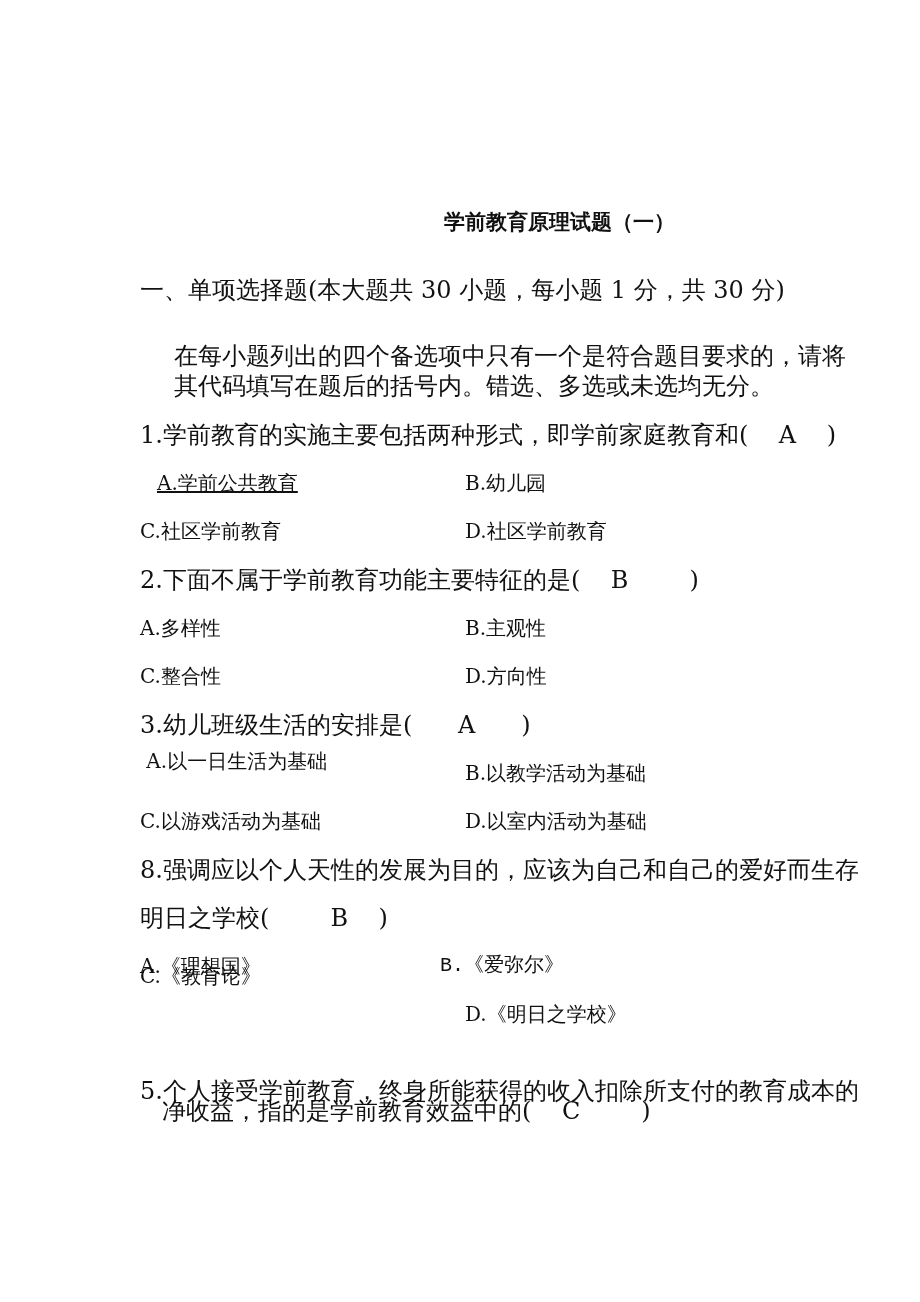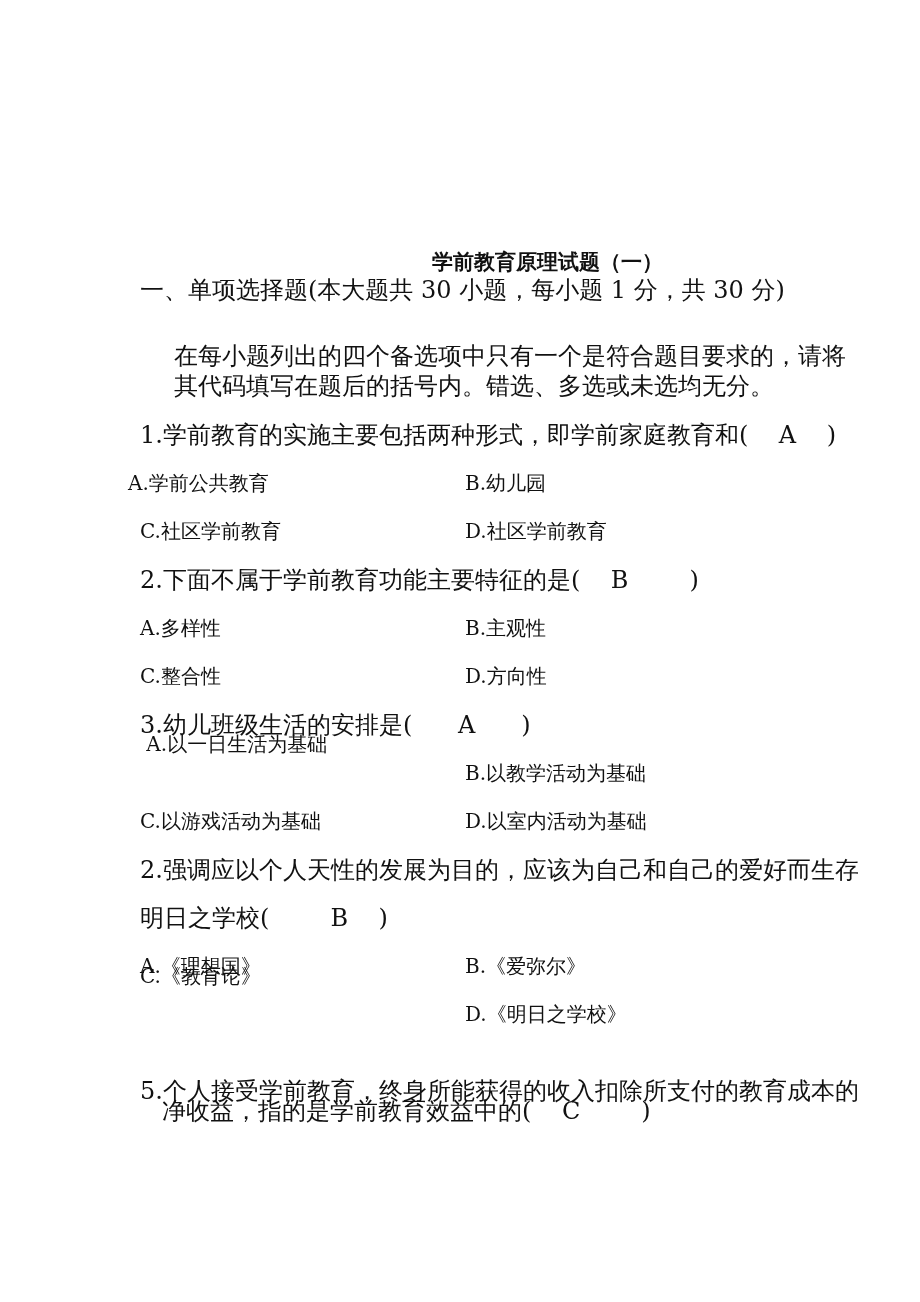--- a/index.html
+++ b/index.html
@@ -6,46 +6,46 @@
     body { width: 920px; height: 1302px; position: relative; overflow: hidden;
            font-family: "DejaVu Serif", "Liberation Serif", serif; color: #111; }
     .line { position: absolute; font-size: 24px; line-height: 28px; white-space: pre; }
     .title { font-size: 21px; font-weight: bold; }
     .opt { position: absolute; font-size: 20px; line-height: 28px; white-space: pre; }
   </style>
 </head>
 <body>
 
 <div>
-  <div class="line title" style="left:432px; top:208px;margin-top:40px;">学前教育原理试题（一）</div>
+  <div class="line title" style="left:444px; top:208px;">学前教育原理试题（一）</div>
 
   <div class="line" style="left:140px; top:276px;">一、单项选择题(本大题共 30 小题，每小题 1 分，共 30 分)</div>
   <div class="line" style="left:174px; top:324px;margin-top:18px;">在每小题列出的四个备选项中只有一个是符合题目要求的，请将</div>
   <div class="line" style="left:174px; top:372px;">其代码填写在题后的括号内。错选、多选或未选均无分。</div>
 
   <div class="line" style="left:140px; top:421px;">1.学前教育的实施主要包括两种形式，即学前家庭教育和(    A    )</div>
-  <div class="opt" style="left:128px; top:469px;">A.学前公共教育</div>
+  <div class="opt" style="left:157px; top:469px;text-decoration:underline;">A.学前公共教育</div>
   <div class="opt" style="left:465px; top:469px;">B.幼儿园</div>
   <div class="opt" style="left:140px; top:517px;">C.社区学前教育</div>
   <div class="opt" style="left:465px; top:517px;">D.社区学前教育</div>
 
   <div class="line" style="left:140px; top:566px;">2.下面不属于学前教育功能主要特征的是(    B        )</div>
   <div class="opt" style="left:140px; top:614px;">A.多样性</div>
   <div class="opt" style="left:465px; top:614px;">B.主观性</div>
   <div class="opt" style="left:140px; top:662px;">C.整合性</div>
   <div class="opt" style="left:465px; top:662px;">D.方向性</div>
 
   <div class="line" style="left:140px; top:711px;">3.幼儿班级生活的安排是(      A      )</div>
-  <div class="opt" style="left:140px; top:730px;"> A.以一日生活为基础</div>
+  <div class="opt" style="left:140px; top:747px;"> A.以一日生活为基础</div>
   <div class="opt" style="left:465px; top:759px;">B.以教学活动为基础</div>
   <div class="opt" style="left:140px; top:807px;">C.以游戏活动为基础</div>
   <div class="opt" style="left:465px; top:807px;">D.以室内活动为基础</div>
 
-  <div class="line" style="left:140px; top:856px;">2.强调应以个人天性的发展为目的，应该为自己和自己的爱好而生存</div>
+  <div class="line" style="left:140px; top:856px;">8.强调应以个人天性的发展为目的，应该为自己和自己的爱好而生存</div>
   <div class="line" style="left:140px; top:904px;">明日之学校(        B    )</div>
   <div class="opt" style="left:140px; top:952px;">A.《理想国》</div>
-  <div class="opt" style="left:465px; top:952px;">B.《爱弥尔》</div>
+  <div class="opt" style="left:440px; top:952px;font-family:Liberation Mono, monospace;">B.《爱弥尔》</div>
   <div class="opt" style="left:140px; top:962px;text-align:center;">C.《教育论》</div>
   <div class="opt" style="left:465px; top:1000px;">D.《明日之学校》</div>
 
   <div class="line" style="left:140px; top:1049px;margin-top:28px;">5.个人接受学前教育，终身所能获得的收入扣除所支付的教育成本的</div>
   <div class="line" style="left:162px; top:1097px;">净收益，指的是学前教育效益中的(    C        )</div>
 </div>
 
 </body></html>

